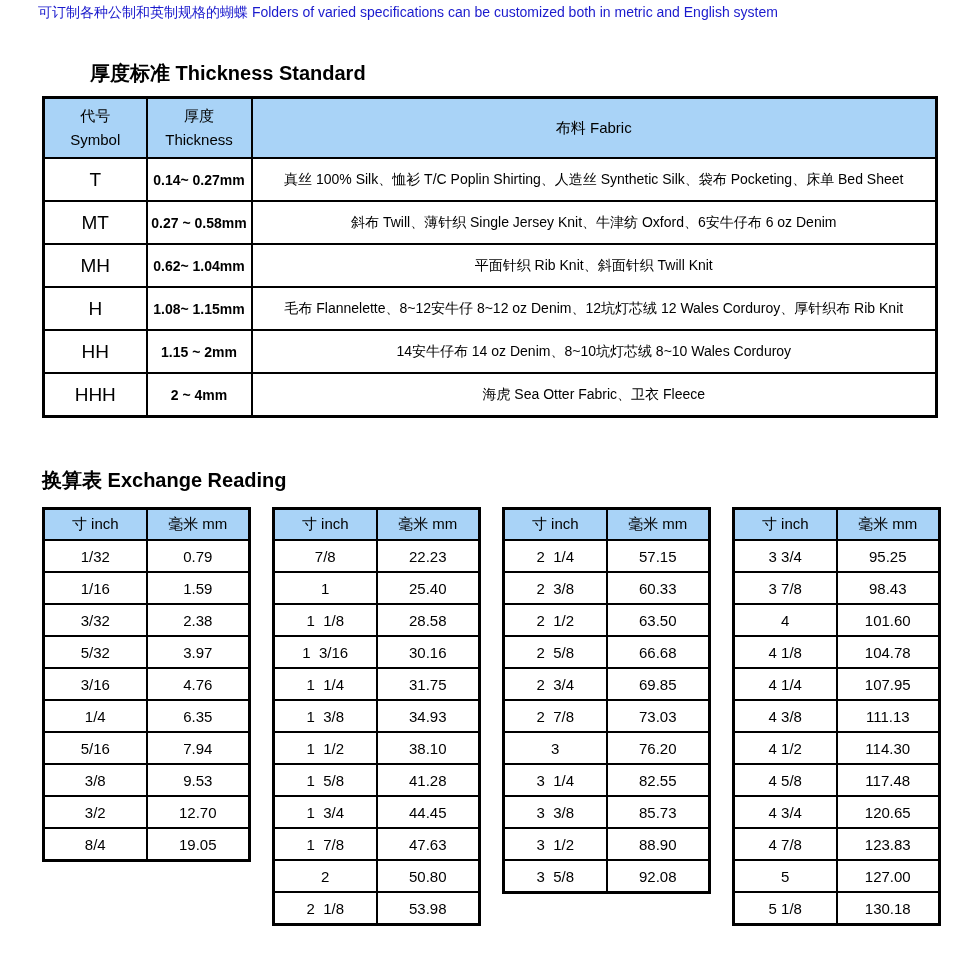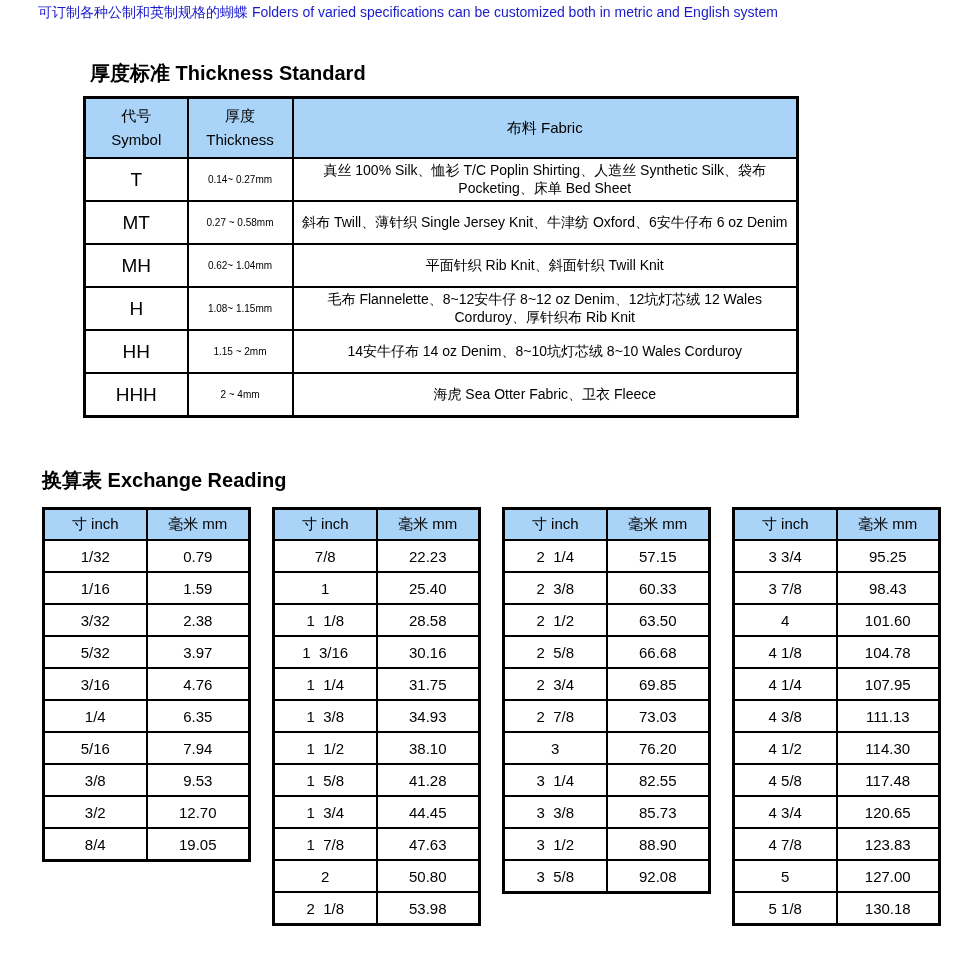--- a/index.html
+++ b/index.html
@@ -43,26 +43,26 @@
     vertical-align: middle;
     padding: 0 2px;
     overflow: hidden;
   }
   table.tbl th {
     background: var(--header_bg, #a9d3f7);
     font-weight: normal;
   }
 
   
-  .thickness-table { left: 42px; top: 96px; width: 716px; margin-left: 41px; }
+  .thickness-table { left: 42px; top: 96px; width: 896px; }
   .thickness-table th { font-size: 15px; height: 58px; }
   .thickness-table .hline { display: block; line-height: 1.6; }
   .thickness-table td { height: 41px; }
   .thickness-table td.sym { font-size: 19px; }
-  .thickness-table td.thk { font-size: 10px; white-space: pre; }
+  .thickness-table td.thk { font-size: 14px; white-space: pre; font-weight: bold; }
   .thickness-table td.fab { font-size: 14px; }
 
   
   table.conv { top: 507px; width: 206px; }
   table.conv th { font-size: 15px; height: 29px; text-align: center; }
   table.conv td { font-size: 15px; height: 30px; white-space: pre; }
   .conv-1 { left: 42px; }
   .conv-2 { left: 272px; }
   .conv-3 { left: 502px; }
   .conv-4 { left: 732px; }

